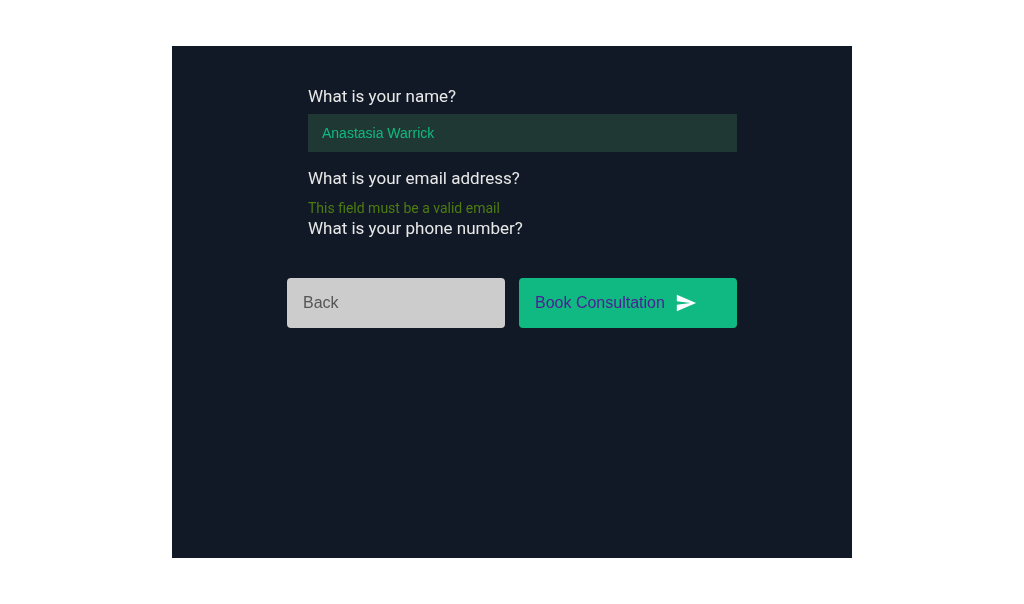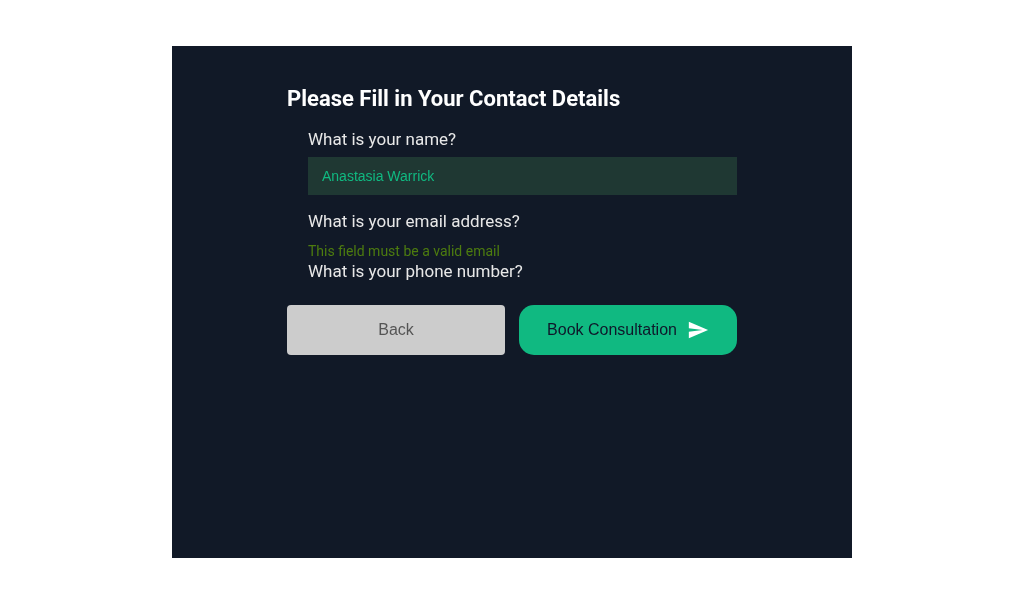--- a/index.html
+++ b/index.html
@@ -72,46 +72,44 @@
     }
     .btn {
       flex: 1;
       padding: 14px 16px;
       font-size: 16px;
       border: none;
       border-radius: 4px;
       cursor: pointer;
       display: flex;
       align-items: center;
-      justify-content: center;
       gap: 10px;
+      margin-top: 16px;
     }
     .btn-back {
       background: #cccccc;
       color: #555555;
     }
     .btn-primary {
       background: #10b981;
-      color: #0f172a;
-      border-radius: 15px;
+      color: #4c1d95;
     }
     .send-icon {
       display: inline-flex;
       align-items: center;
     }
     .tight-group .form-label {
       margin-top: 0;
     }
   </style>
 </head>
 <body>
 
 <div class="panel">
   <div class="form-container">
-    <h2 class="form-title">Please Fill in Your Contact Details</h2>
 
     <div class="form-group">
       <label class="form-label">What is your name?</label>
       <input type="text" class="form-input" value="Anastasia Warrick" style="">
     </div>
 
     <div class="form-group">
       <label class="form-label">What is your email address?</label>
       <div class="error-message">This field must be a valid email</div>
     </div>

